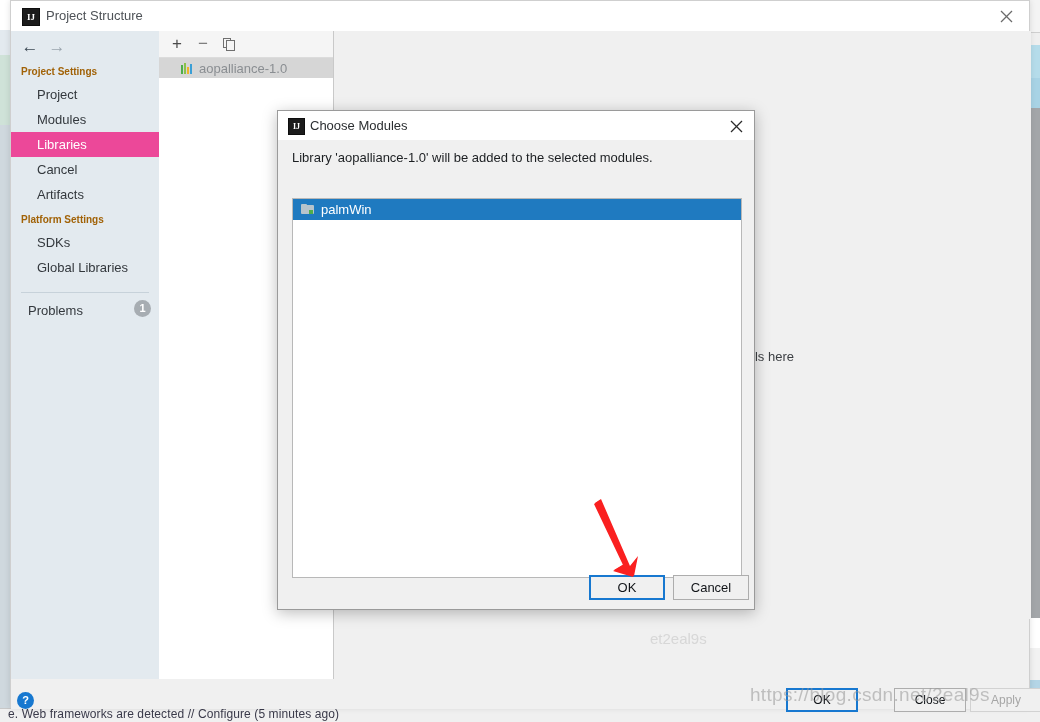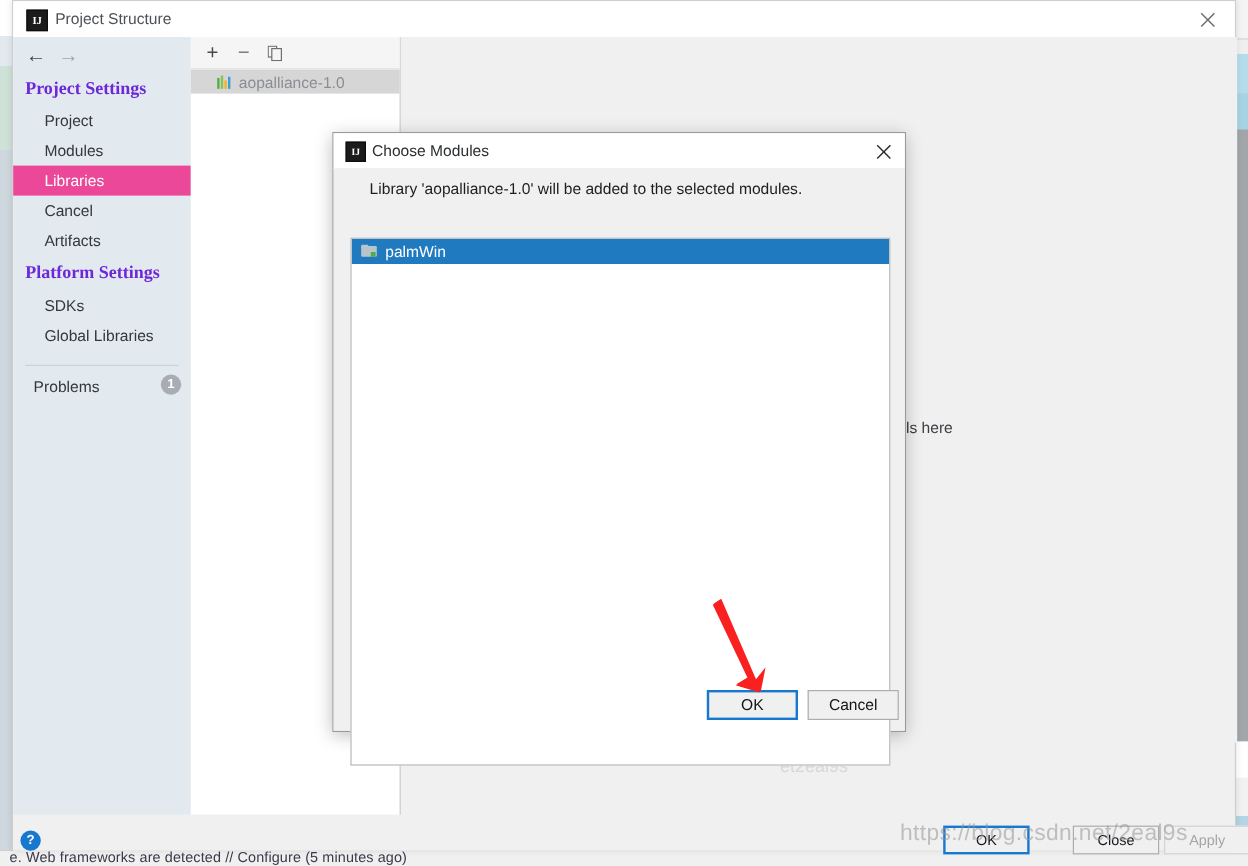--- a/index.html
+++ b/index.html
@@ -112,23 +112,22 @@
     position: absolute; top: 5px;
     width: 22px; height: 20px;
     display: flex; align-items: center; justify-content: center;
     font-size: 17px; line-height: 1;
     color: #3d4a55;
   }
   .nav-arrow.back { left: 8px; }
   .nav-arrow.fwd  { left: 35px; color: #9aa4ad; }
 
   .nav-group-title {
-    font-size: 15px; font-weight: bold; color: #6d28d9;
+    font-size: 10px; font-weight: bold; color: #a16207;
     padding: 7px 0 5px 10px;
-    font-family: Liberation Serif, serif;
   }
   .nav-item {
     font-size: 13px; color: #33383d;
     padding: 4px 0 4px 26px;
     line-height: 17px;
   }
   .nav-item.selected {
     background: #ec4899;
     color: #ffffff;
   }
@@ -288,27 +287,27 @@
     position: absolute; right: 4px; top: 4px;
     width: 28px; height: 22px;
     display:flex; align-items:center; justify-content:center;
   }
   .dlg-body {
     position: absolute;
     left: 0; top: 29px; right: 0; bottom: 0;
     background: #f0f0f0;
   }
   .dlg-desc {
-    padding: 10px 14px 5px 30px;
+    padding: 10px 14px 5px 14px;
     font-size: 13px; color: #1c1f22;
   }
   .dlg-list {
     position: absolute;
     left: 14px; top: 58px;
-    width: 450px; height: 440px;
+    width: 450px; height: 380px;
     background: #ffffff;
     border: 1px solid #b8b8b8;
     box-sizing: border-box;
     overflow: hidden;
   }
   .mod-row {
     height: 21px;
     display: flex; align-items: center;
     padding-left: 8px;
     font-size: 13px;

